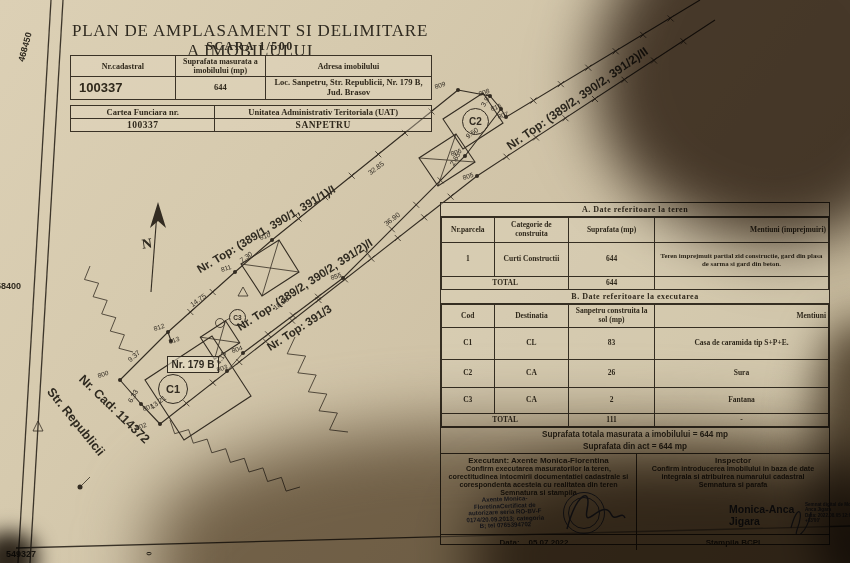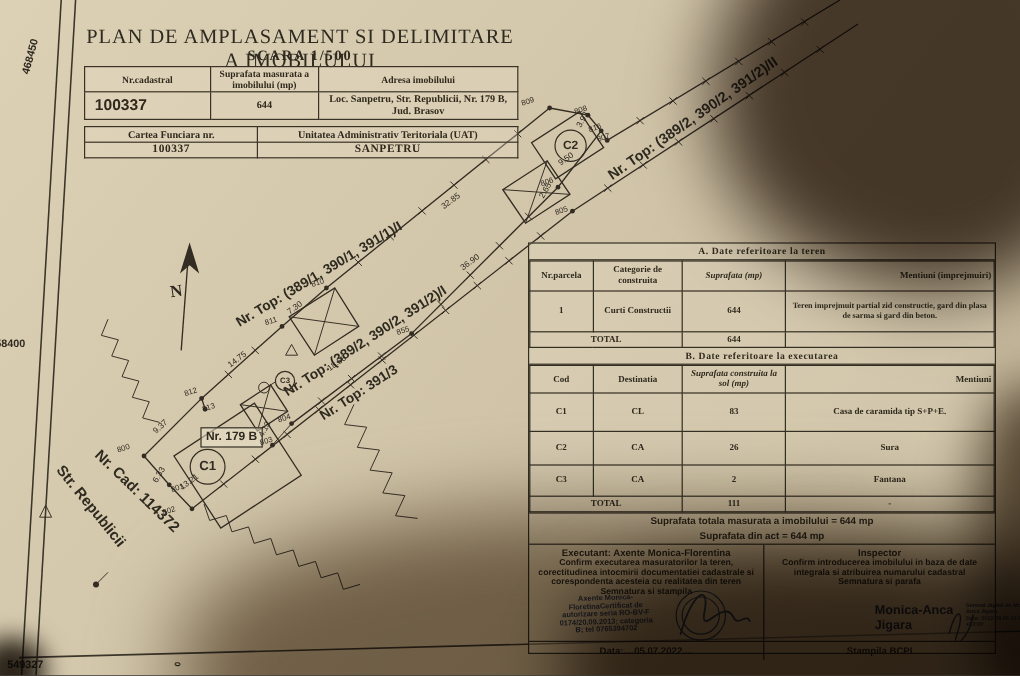--- a/index.html
+++ b/index.html
@@ -52,21 +52,21 @@
         transform:rotate(-8deg);font-family:"Liberation Serif",serif;}
   
   #panel{position:absolute;left:440px;top:202px;width:390px;height:343px;border:1.3px solid #352e22;
         background:rgba(226,217,194,.38);box-sizing:border-box;font-weight:bold;color:#30291c;}
   #panel .sect-title{height:13px;border-bottom:1px solid #352e22;text-align:center;
         font-size:8px;line-height:13px;letter-spacing:.5px;}
   #panel table{border-collapse:collapse;width:100%;table-layout:fixed;}
   #panel th,#panel td{border:1px solid #352e22;font-size:7.5px;text-align:center;
         padding:0 2px;line-height:1.15;font-weight:bold;}
   #panel td.ment{font-size:6.8px;}
-  #panel .c-1{width:13%;}#panel .c-2{width:19%;}#panel .c-3{width:22%;font-style:italic;}#panel .c-4{width:46%;text-align:right;}
+  #panel .c-1{width:13%;}#panel .c-2{width:19%;}#panel .c-3{width:22%;}#panel .c-4{width:46%;text-align:right;}
   #panel .trow td{border-top:none;}
   .summary{border-top:1px solid #352e22;height:26px;text-align:center;
         font-family:"Liberation Sans",sans-serif;font-size:8.2px;line-height:1.5;padding-top:1px;box-sizing:border-box;}
   .execrow{display:flex;height:81px;border-top:1px solid #352e22;box-sizing:border-box;
         font-family:"Liberation Sans",sans-serif;}
   .execrow .cell{position:relative;box-sizing:border-box;padding:2px 4px;text-align:center;}
   .execrow .left{width:197px;border-right:1px solid #352e22;}
   .execrow .right{width:193px;}
   .cell .ct{font-size:8px;}
   .cell .st{font-size:7.2px;line-height:1.12;}
@@ -335,21 +335,21 @@
         <td></td>
       </tr>
     </tbody>
       </table>
     <div class="sect-title" style="border-top:none;">B. Date referitoare la executarea</div>
     <table>
       <tbody>
           <tr style="height:23px;">
         <th class="c-1">Cod</th>
         <th class="c-2">Destinatia</th>
-        <th class="c-3">Suprafata construita la sol (mp)</th>
+        <th class="c-3">Sanpetru construita la sol (mp)</th>
         <th class="c-4">Mentiuni</th>
       </tr>
       <tr style="height:32px;">
         <td>C1</td>
         <td>CL</td>
         <td>83</td>
         <td>Casa de caramida tip S+P+E.</td>
       </tr>
       <tr style="height:28px;">
         <td>C2</td>

